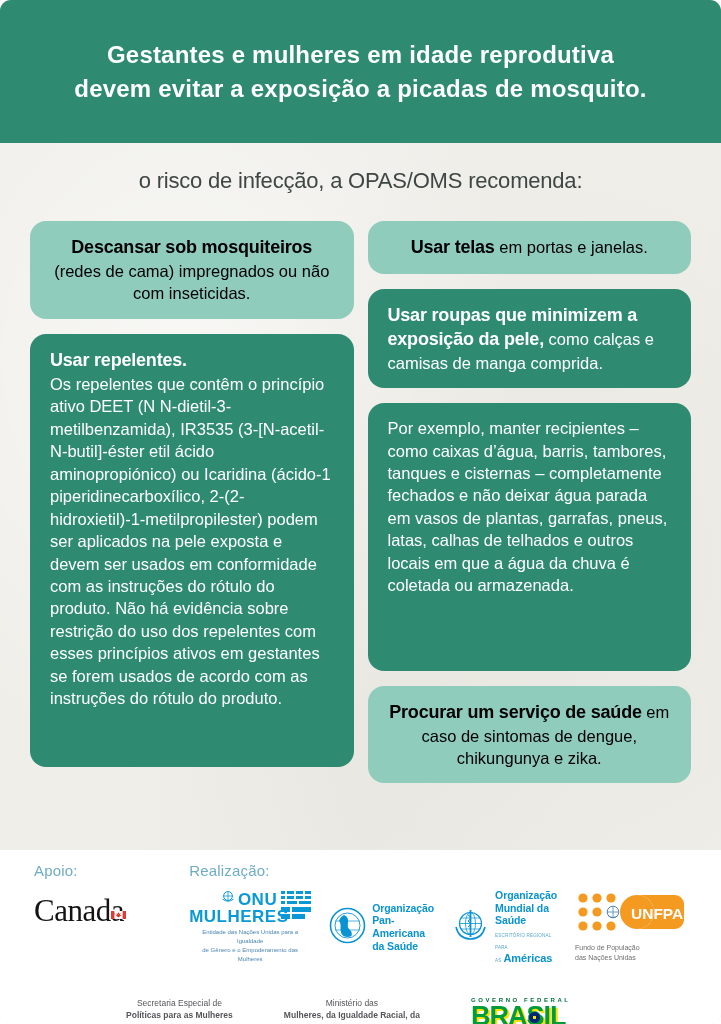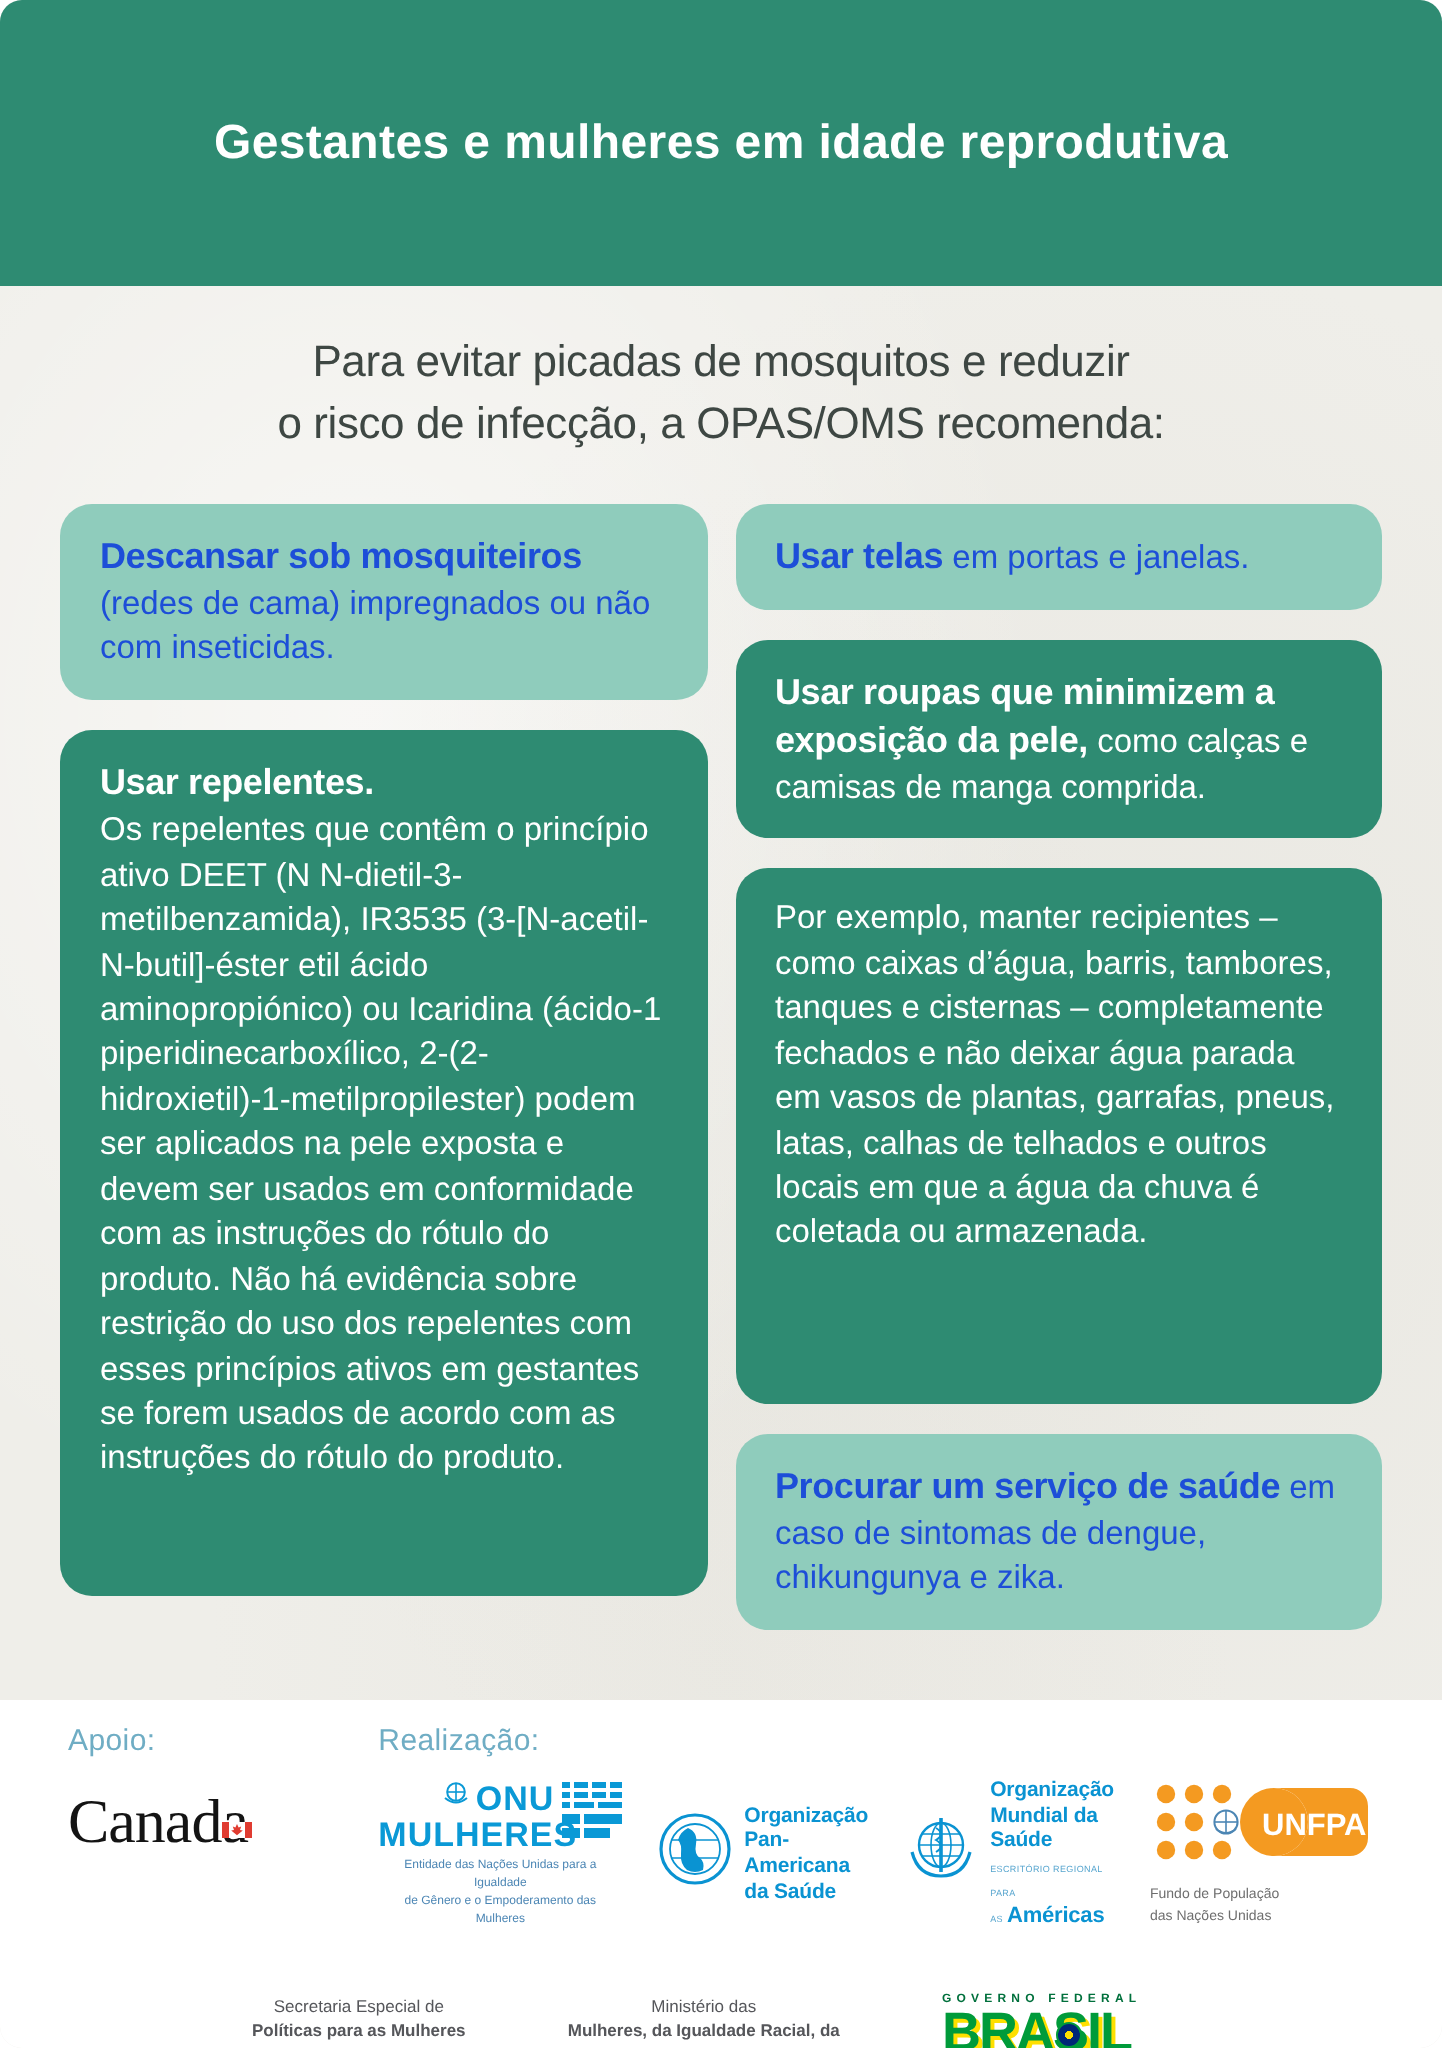--- a/index.html
+++ b/index.html
@@ -26,21 +26,21 @@
 
   
   .intro{ margin-top:22px; text-align:center; color:#3E4743; font-size:22px; line-height:1.42; letter-spacing:-.2px; }
 
   
   .cards{ display:flex; gap:14px; padding:25px 30px 0 30px; }
   .col{ flex:1; display:flex; flex-direction:column; gap:15px; }
   .card{
     border-radius:16px; padding:14px 20px; font-size:16.5px; line-height:1.36;
   }
-  .card.light{ background:#8FCCBC; color:#1d4ed8; }
+  .card.light{ background:#8FCCBC; color:#000000;text-align:center; }
   .card.dark { background:#2E8B72; color:#ffffff; }
   .card .title{ font-weight:bold; font-size:18px; letter-spacing:-.2px; }
   .card .title.block{ display:block; margin-bottom:1px; }
   .card .body{ }
   #card-1{ min-height:95px; }
   #card-2{ min-height:433px; }
   #card-3{ min-height:95px; }
   #card-4{ min-height:48px; }
   #card-5{ min-height:268px; }
   #card-6{ min-height:88px; }
@@ -90,24 +90,24 @@
      background:radial-gradient(circle at 50% 50%, #FEDF00 0 2px, #002776 2px 6.5px); border:1px solid #009B3A; }
   .brasil .patria{ background:#FEDF00; color:#00703C; font-weight:bold; font-size:6px; letter-spacing:2.4px; padding:2px 2px 1px 2px; margin-top:1px; white-space:nowrap; width:124px; }
 </style>
 </head>
 <body>
 
 <div class="poster">
 
   <div class="banner">
     <div class="line">Gestantes e mulheres em idade reprodutiva</div>
+    <div class="line">devem evitar a exposição a picadas de mosquito.</div>
   </div>
 
   <div class="intro">
-    <div>Para evitar picadas de mosquitos e reduzir</div>
     <div>o risco de infecção, a OPAS/OMS recomenda:</div>
   </div>
 
   <div class="cards">
     <div class="col">
 
       <div id="card-1" class="card light">
         <span class="title">Descansar sob mosquiteiros</span>
         <span class="body">(redes de cama) impregnados ou não com inseticidas.</span>
       </div>

